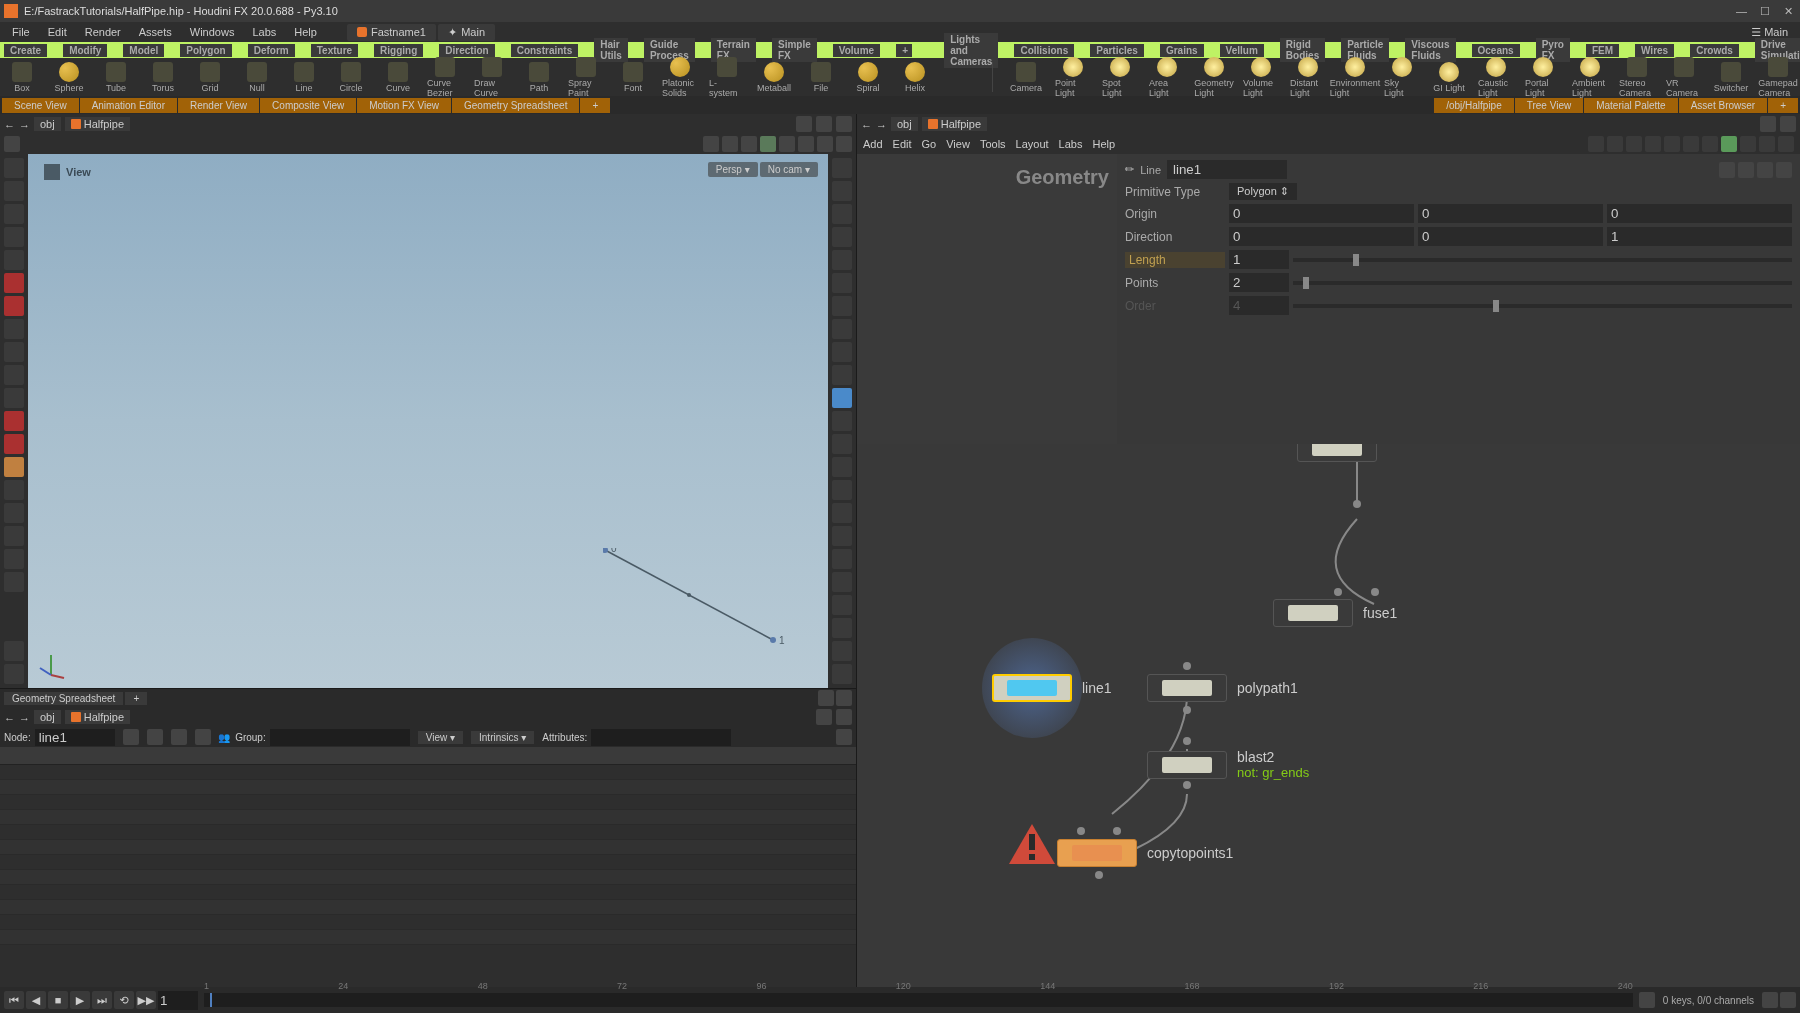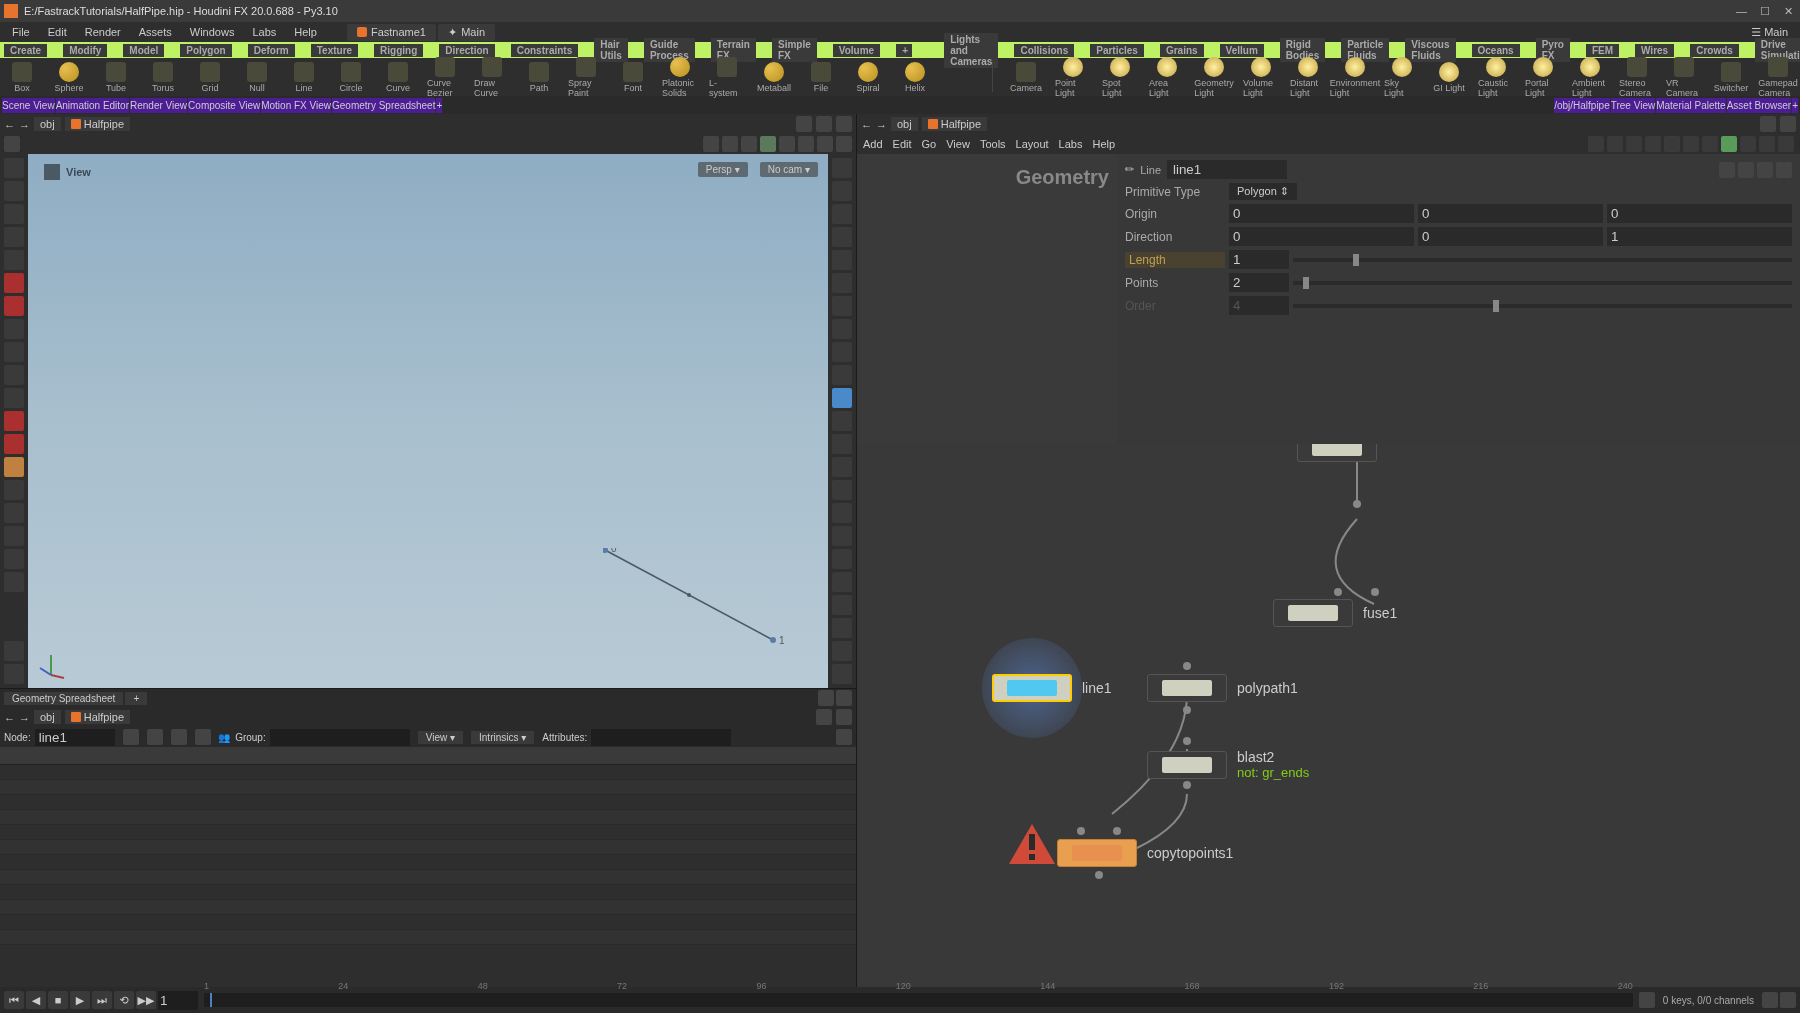--- a/index.html
+++ b/index.html
@@ -29,21 +29,21 @@
 
 .shelf { height: 38px; background: #2e2e2e; display: flex; align-items: center; padding: 0 4px; gap: 11px; }
 .shelf-item { display: flex; flex-direction: column; align-items: center; width: 36px; font-size: 9px; color: #aaa; }
 .shelf-item .icon { width: 20px; height: 20px; background: #4a4a3a; border-radius: 3px; margin-bottom: 1px; }
 .shelf-item .icon.sphere { background: radial-gradient(circle at 30% 30%, #e8c050, #b89020); border-radius: 50%; }
 .shelf-item .icon.light { background: radial-gradient(circle, #fff0a0, #c0a040); border-radius: 50%; }
 .shelf-divider { width: 1px; height: 30px; background: #444; margin: 0 4px; }
 
 
 .pane-tabs { height: 18px; background: #2a2a2a; display: flex; align-items: center; gap: 1px; padding: 0 2px; font-size: 10px; }
-.pane-tabs .pane-tab { padding: 2px 0; background: #4c1d95; color: #ccc; }
+.pane-tabs .pane-tab { padding: 2px 12px; background: #a16207; color: #ccc; }
 
 
 .main-area { display: flex; height: calc(1013px - 22px - 20px - 16px - 38px - 18px - 26px); }
 
 
 .left-col { width: 1050px; display: flex; flex-direction: column; }
 
 
 .viewport-area { flex: 1; display: flex; flex-direction: column; }
 .viewport-path { height: 20px; background: #2e2e2e; display: flex; align-items: center; padding: 0 4px; gap: 4px; }
@@ -56,21 +56,21 @@
 
 .viewport-container { flex: 1; display: flex; }
 .left-toolbar { width: 28px; background: #2e2e2e; display: flex; flex-direction: column; gap: 3px; padding: 4px 2px; }
 .left-toolbar .tool { width: 20px; height: 20px; background: #3a3a3a; border-radius: 2px; margin: 0 auto; }
 .left-toolbar .tool.red { background: #aa3030; }
 .left-toolbar .tool.orange { background: #c08040; }
 
 .viewport { flex: 1; background: linear-gradient(180deg, #8fadc3 0%, #a8bfce 50%, #b8cad5 100%); position: relative; }
 .viewport .view-label { position: absolute; top: 10px; left: 16px; display: flex; align-items: center; gap: 6px; color: #3a4a55; font-weight: bold; }
 .viewport .view-label .cube-icon { width: 16px; height: 16px; background: #4a5a65; }
-.viewport .cam-dropdown { position: absolute; top: 8px; right: 10px; display: flex; gap: 12px; }
+.viewport .cam-dropdown { position: absolute; top: 8px; right: 10px; display: flex; gap: 2px; }
 .viewport .cam-dropdown .dd { background: rgba(60,60,60,0.6); padding: 2px 8px; font-size: 10px; color: #ccc; border-radius: 2px; }
 .viewport .line-geo { position: absolute; top: 394px; left: 575px; }
 .viewport .axis-gizmo { position: absolute; bottom: 8px; left: 8px; width: 30px; height: 30px; }
 
 .right-toolbar { width: 28px; background: #2e2e2e; display: flex; flex-direction: column; gap: 3px; padding: 4px 2px; }
 .right-toolbar .tool { width: 20px; height: 20px; background: #3a3a3a; border-radius: 2px; margin: 0 auto; }
 .right-toolbar .tool.active { background: #4a8aca; }
 
 
 .spreadsheet { height: 330px; display: flex; flex-direction: column; background: #2a2a2a; border-top: 1px solid #1a1a1a; }

